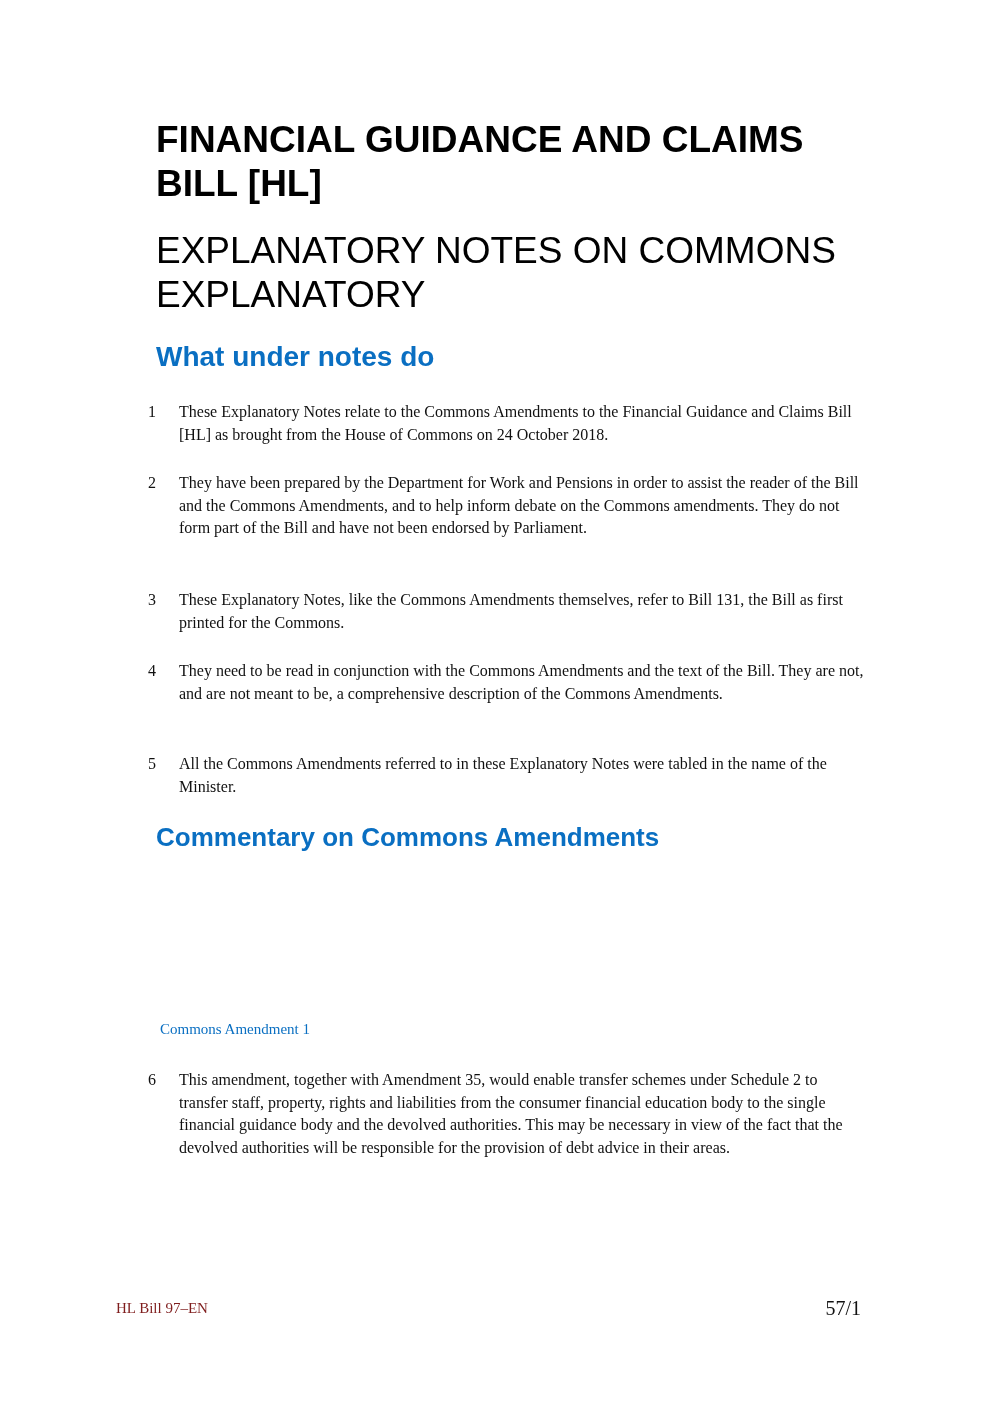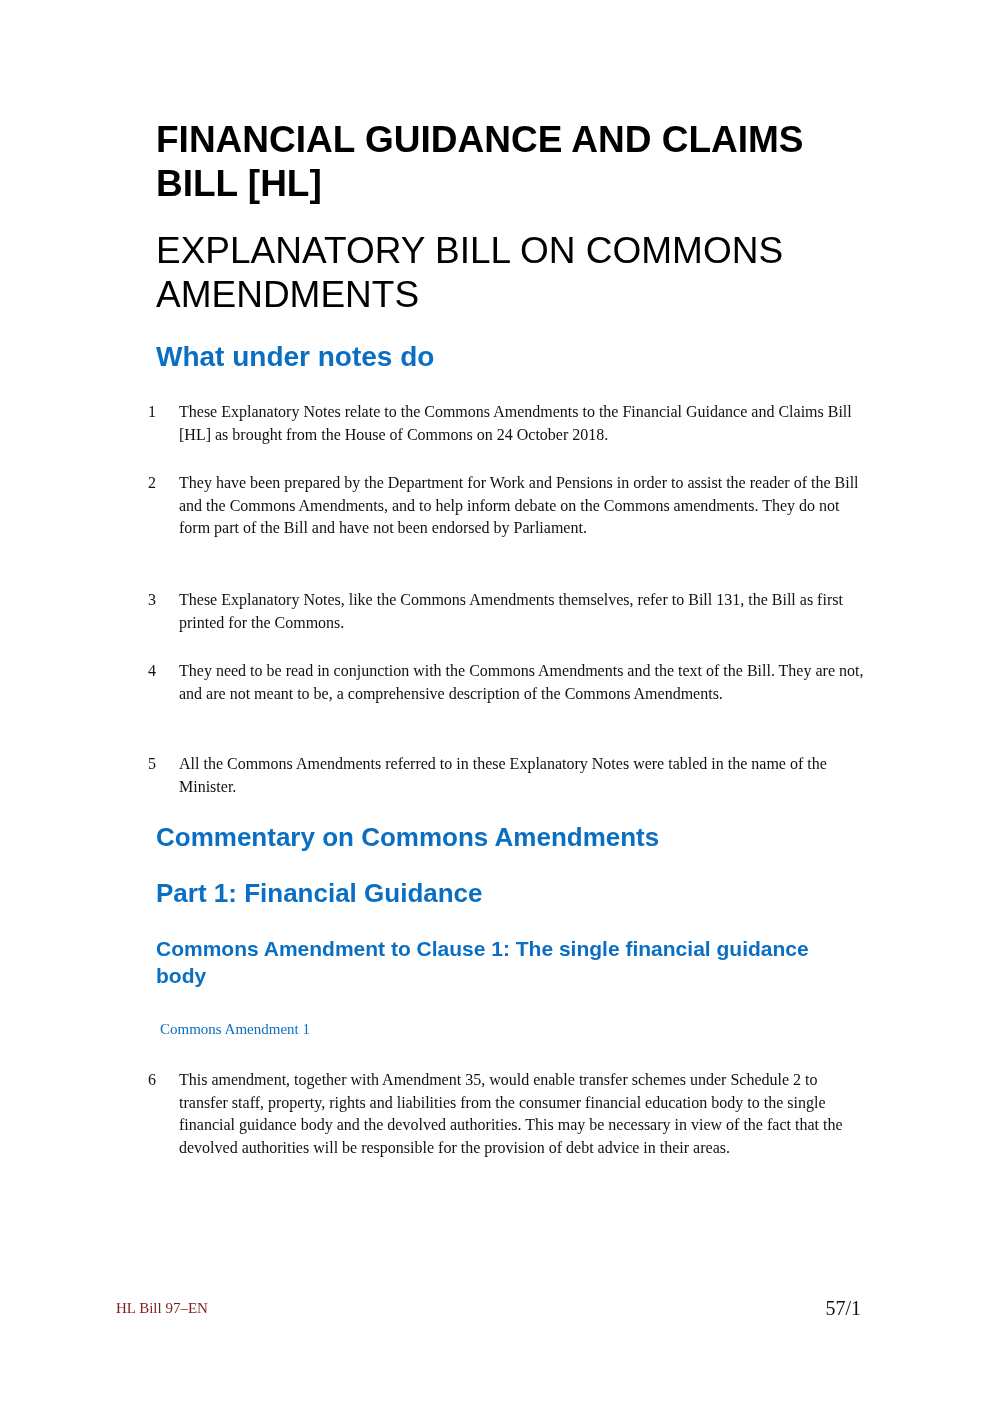--- a/index.html
+++ b/index.html
@@ -102,21 +102,21 @@
       color: #111111;
     }
   </style>
 </head>
 <body>
 
 <div class="page">
 
   <h1 class="title">FINANCIAL GUIDANCE AND CLAIMS BILL [HL]</h1>
 
-  <h2 class="subtitle">EXPLANATORY BILL ON COMMONS AMENDMENTS</h2>
+  <h2 class="subtitle">EXPLANATORY NOTES ON COMMONS EXPLANATORY</h2>
 
   <h3 class="h-blue h1" style="top:340px;">What under notes do</h3>
 
   <div class="para" style="top:401px;">
     <span class="num">1</span>
     <span class="text">These Explanatory Notes relate to the Commons Amendments to the Financial Guidance and Claims Bill [HL] as brought from the House of Commons on 24 October 2018.</span>
   </div>
 
   <div class="para" style="top:472px;">
     <span class="num">2</span>
@@ -133,23 +133,21 @@
     <span class="text">They need to be read in conjunction with the Commons Amendments and the text of the Bill. They are not, and are not meant to be, a comprehensive description of the Commons Amendments.</span>
   </div>
 
   <div class="para" style="top:753px;">
     <span class="num">5</span>
     <span class="text">All the Commons Amendments referred to in these Explanatory Notes were tabled in the name of the Minister.</span>
   </div>
 
   <h3 class="h-blue h2" style="top:822px;">Commentary on Commons Amendments</h3>
 
-  <h3 class="h-blue h2" style="top:878px;">Part 1: Financial Guidance</h3>
 
-  <h4 class="h-blue h3" style="top:935px;">Commons Amendment to Clause 1: The single financial guidance body</h4>
 
   <h5 class="h4" style="top:1017px;">Commons Amendment 1</h5>
 
   <div class="para" style="top:1069px;">
     <span class="num">6</span>
     <span class="text">This amendment, together with Amendment 35, would enable transfer schemes under Schedule 2 to transfer staff, property, rights and liabilities from the consumer financial education body to the single financial guidance body and the devolved authorities. This may be necessary in view of the fact that the devolved authorities will be responsible for the provision of debt advice in their areas.</span>
   </div>
 
   <div class="footer-left">HL Bill 97–EN</div>
   <div class="footer-right">57/1</div>

